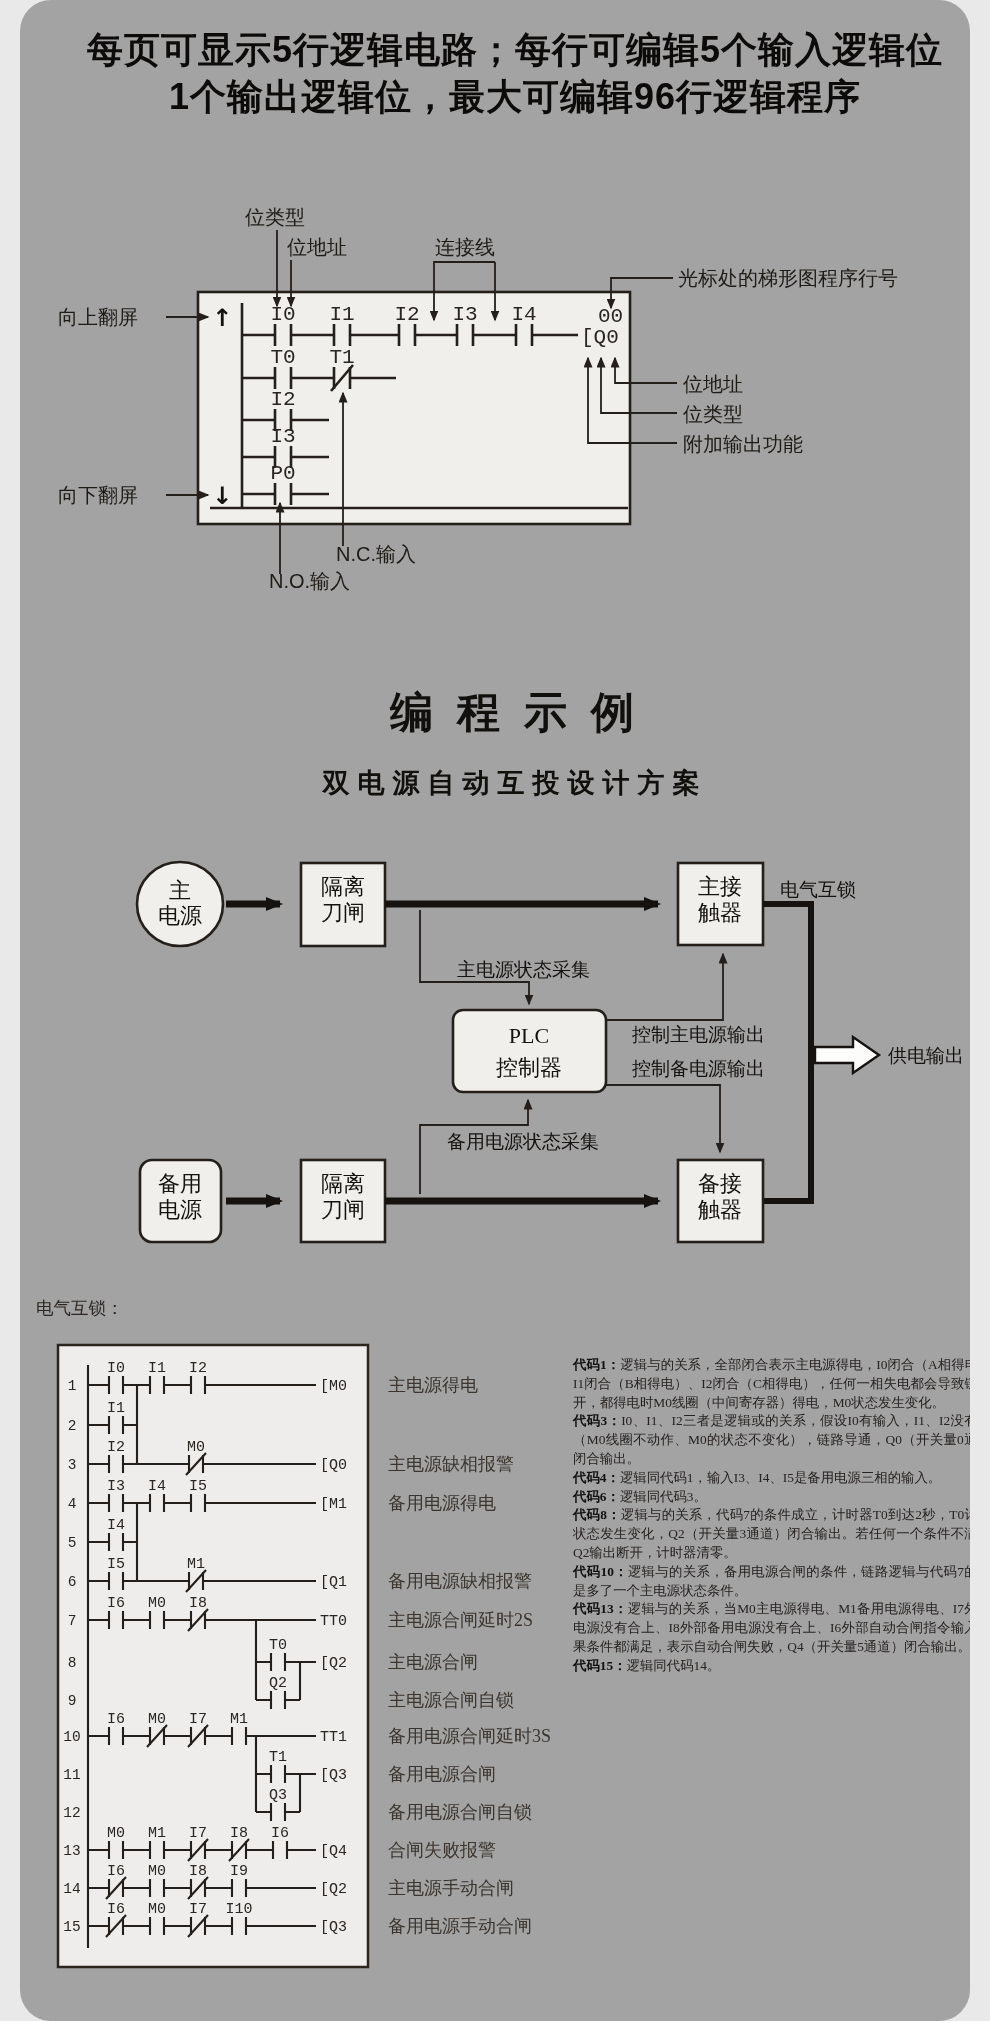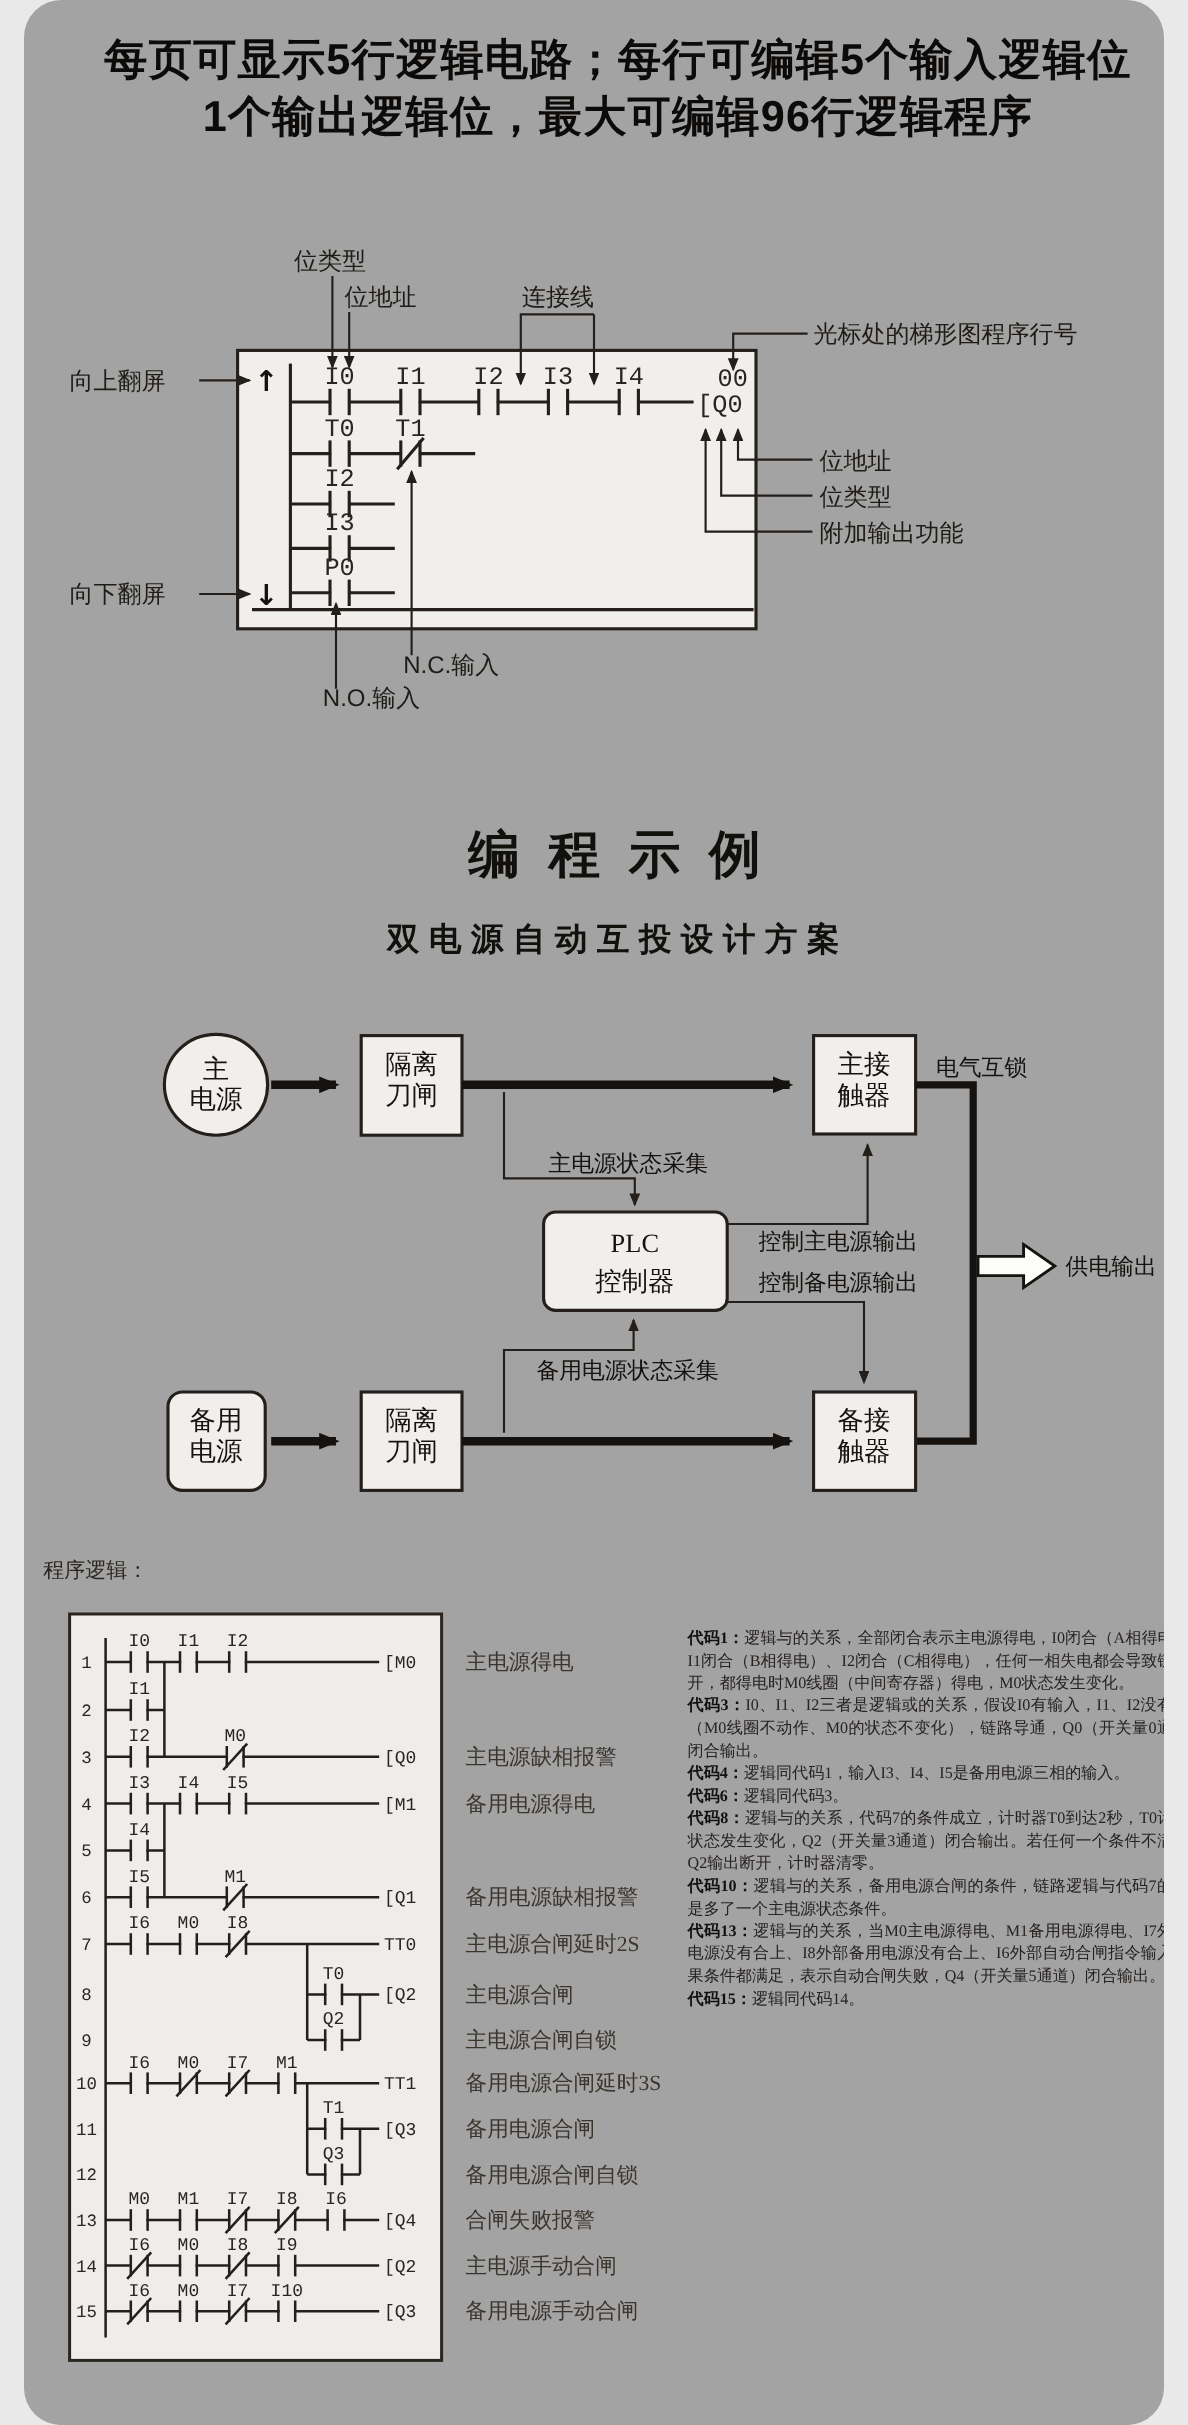--- a/index.html
+++ b/index.html
@@ -180,21 +180,21 @@
     <line x1="206" y1="371" x2="260" y2="371" class="thick" marker-end="url(#ahb)"></line>
     <rect x="281" y="330" width="84" height="82" class="box"></rect>
     <text x="323" y="361" class="fb" text-anchor="middle">隔离</text>
     <text x="323" y="387" class="fb" text-anchor="middle">刀闸</text>
     <line x1="365" y1="371" x2="638" y2="371" class="thick" marker-end="url(#ahb)"></line>
     <rect x="658" y="330" width="85" height="82" class="box"></rect>
     <text x="700" y="361" class="fb" text-anchor="middle">备接</text>
     <text x="700" y="387" class="fb" text-anchor="middle">触器</text>
   </svg>
 
-  <div class="abs prog-head">程序逻辑：</div>
+  <div class="abs prog-head">电气互锁：</div>
 
   <svg class="abs" id="prog-svg" style="left:0;top:1337px" width="990" height="684" viewBox="0 0 990 684">
     <rect x="38" y="8" width="310" height="622" class="pbox"></rect>
     <line x1="68" y1="28" x2="68" y2="611" class="w"></line>
   <line x1="117" y1="48" x2="117" y2="127" class="w"></line>
       <line x1="117" y1="166" x2="117" y2="244" class="w"></line>
       <line x1="236" y1="283" x2="236" y2="363" class="w"></line>
       <line x1="280" y1="325" x2="280" y2="363" class="w"></line>
       <line x1="236" y1="399" x2="236" y2="475" class="w"></line>
       <line x1="280" y1="437" x2="280" y2="475" class="w"></line>

